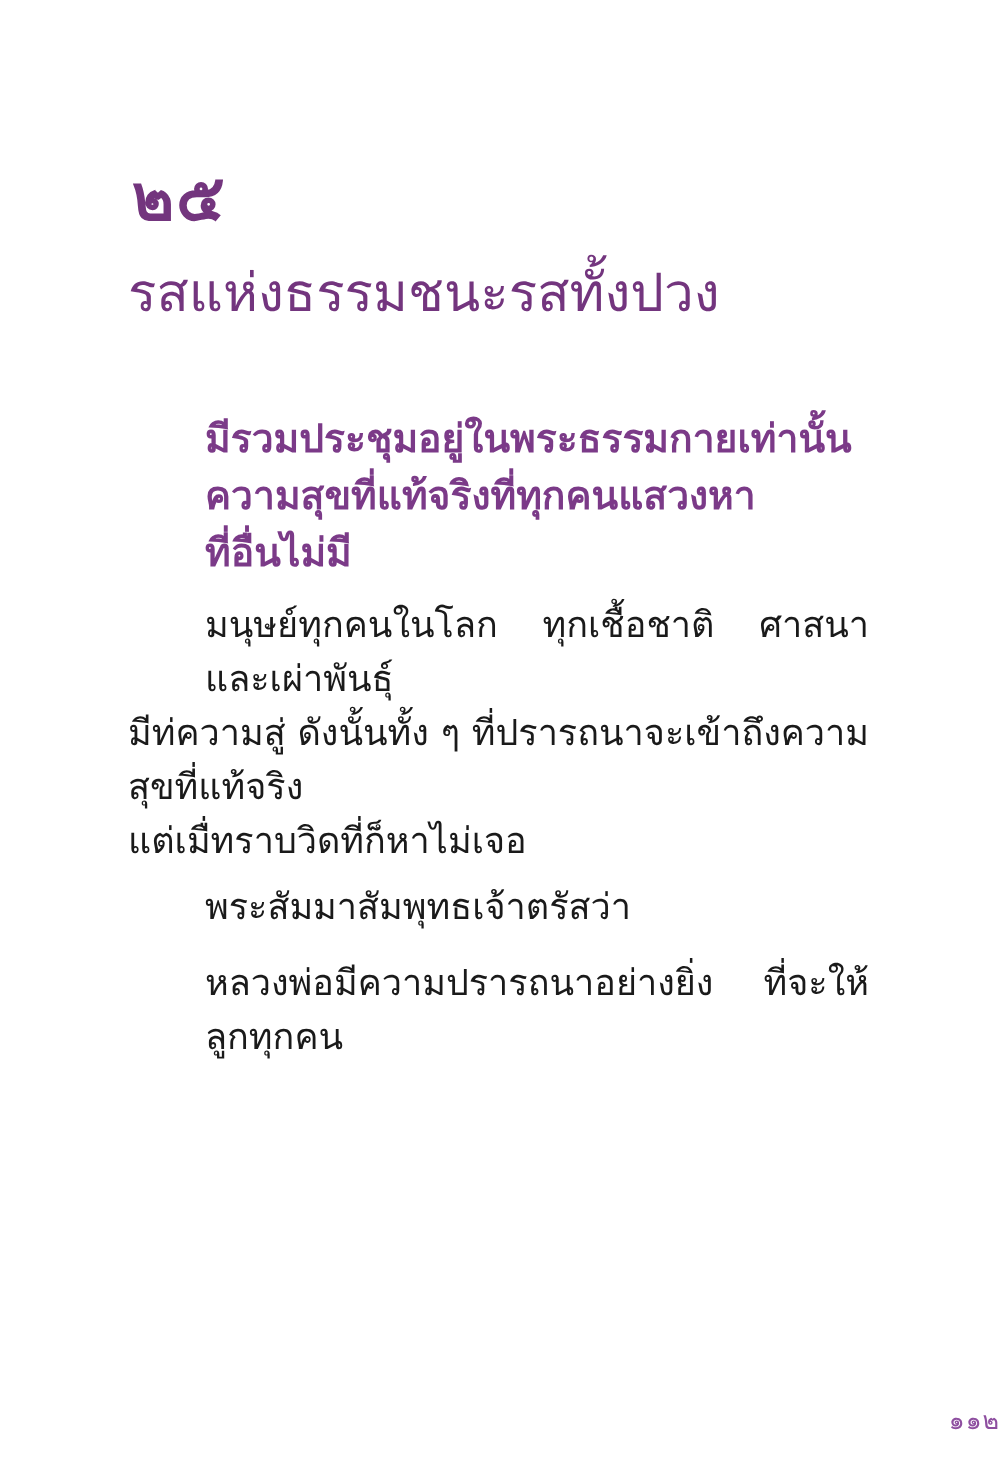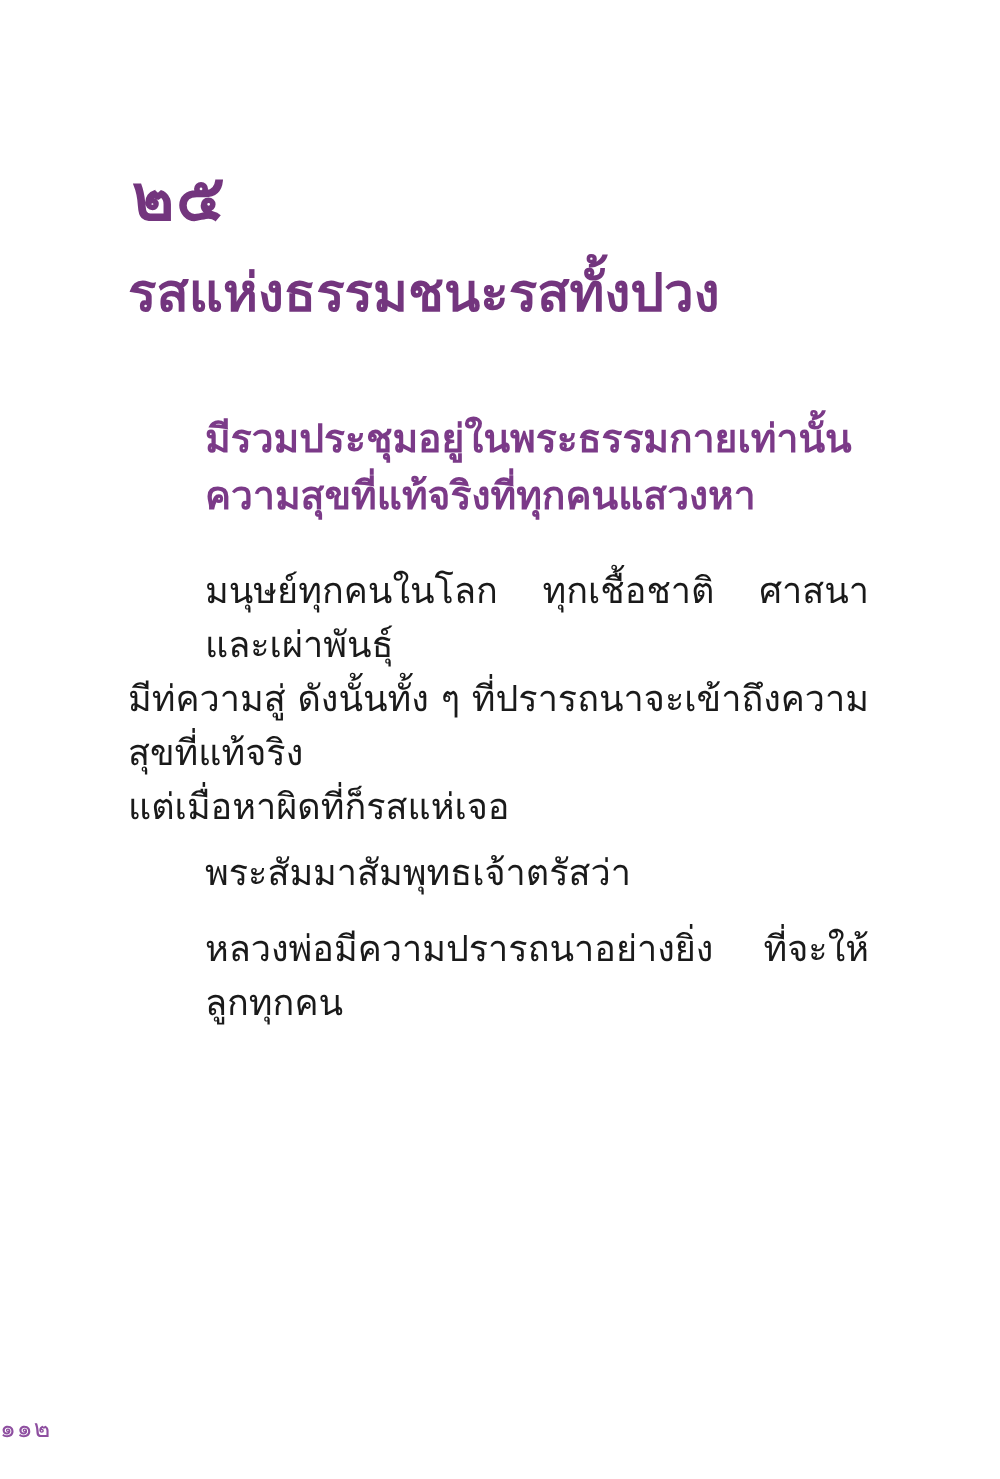--- a/index.html
+++ b/index.html
@@ -33,75 +33,75 @@
     margin:162px 0 0 4px;
     font-size:64px;
     font-weight:700;
     line-height:1.15;
     letter-spacing:2px;
     color:var(--accent);
   }
   .chapter-title{
     margin:24px 0 0 0;
     font-size:53px;
-    font-weight:700;
+    font-weight:400;
     line-height:1.25;
     color:var(--accent);
   }
   .verse{
     margin-top:84px;
     padding-left:77px;
     font-size:39px;
     font-weight:700;
     line-height:57px;
     color:var(--verse);
   }
   .body-text{
     font-size:36px;
     line-height:54px;
     color:var(--ink);
   }
-  .p1{margin-top:40px;}
+  .p1{margin-top:17px;}
   .speaker{margin-top:12px;padding-left:77px;}
   .quote-block{margin-top:22px;color:var(--quote);}
   .p3{margin-top:18px;}
   .line{white-space:normal;}
   .jl{text-align:justify;text-align-last:justify;}
   .fl{padding-left:77px;}
   .footer{
     position:absolute;
     top:1400px;
     left:0;
     width:100%;
-    text-align:left;
+    text-align:right;
     font-size:25px;
     letter-spacing:1px;
     color:var(--page-number);
-    margin-top:8px;
   }
 </style>
 </head>
 <body>
 
 <div class="page">
   <div class="content">
 
     <div class="chapter-number">๒๕</div>
 
     <h1 class="chapter-title">รสแห่งธรรมชนะรสทั้งปวง</h1>
 
     <div class="verse">
       <div class="line">มีรวมประชุมอยู่ในพระธรรมกายเท่านั้น</div>
       <div class="line">ความสุขที่แท้จริงที่ทุกคนแสวงหา</div>
+      <div class="line">ที่อื่นไม่มี</div>
     </div>
 
     <div class="body-text p1">
       <div class="line jl fl">มนุษย์ทุกคนในโลก ทุกเชื้อชาติ ศาสนา และเผ่าพันธุ์</div>
       <div class="line jl">มีท่ความสู่ ดังนั้นทั้ง ๆ ที่ปรารถนาจะเข้าถึงความสุขที่แท้จริง</div>
-      <div class="line">แต่เมื่อหาผิดที่ก็รสแห่เจอ</div>
+      <div class="line">แต่เมื่ทราบวิดที่ก็หาไม่เจอ</div>
     </div>
 
     <div class="body-text speaker">พระสัมมาสัมพุทธเจ้าตรัสว่า</div>
 
     <div class="body-text quote-block">
     </div>
 
     <div class="body-text p3">
       <div class="line jl fl">หลวงพ่อมีความปรารถนาอย่างยิ่ง ที่จะให้ลูกทุกคน</div>
 

